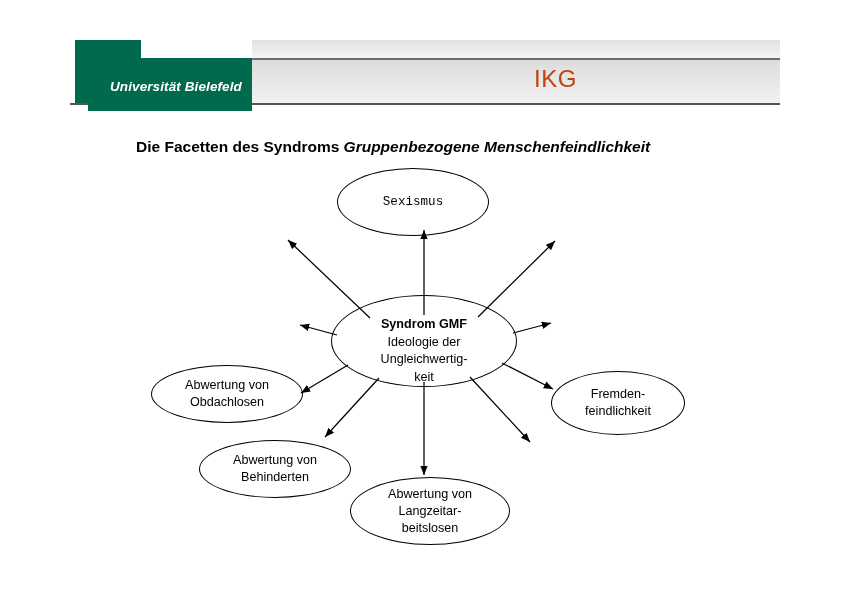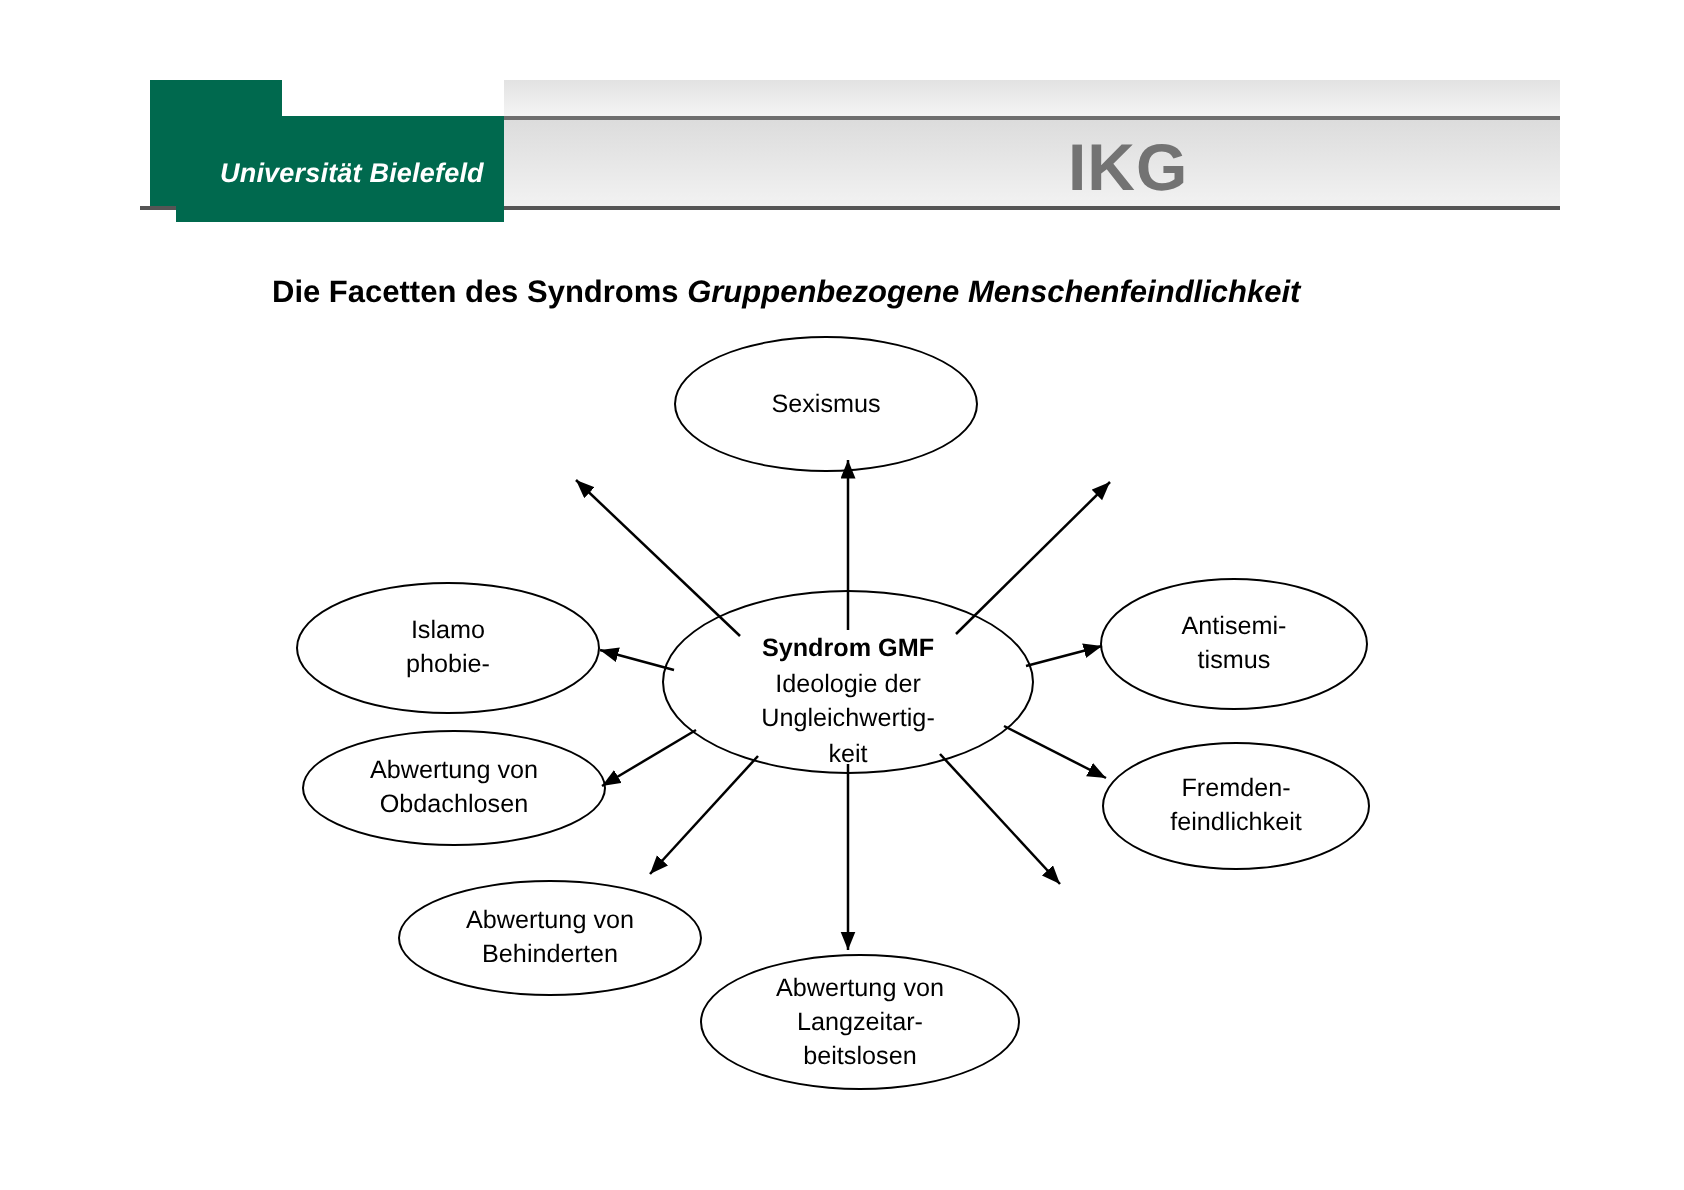--- a/index.html
+++ b/index.html
@@ -70,23 +70,23 @@
     font-size: 13.5px;
     font-weight: bold;
     letter-spacing: 0.1px;
     color: #ffffff;
     white-space: nowrap;
     font-style: italic;
   }
   .hdr-ikg {
     position: absolute;
     left: 534px; top: 65px;
-    font-size: 33px;
-    font-weight: bold;
-    color: #737373;
+    font-size: 24px;
+    font-weight: normal;
+    color: #c2410c;
     letter-spacing: 0.5px;
     white-space: nowrap;
   }
   .hdr-ikg-sub {
     position: absolute;
     left: 590px; top: 66px;
     font-size: 10.5px;
     line-height: 14px;
     color: #1a1a1a;
     white-space: nowrap;
@@ -186,35 +186,27 @@
 
   <div class="node center" style="left:331px; top:145px; width:186px; height:92px;align-items:flex-end;">
     <div>
       <span class="b">Syndrom GMF</span>
       <span class="node-txt">Ideologie der
 Ungleichwertig-
 keit</span>
     </div>
   </div>
 
-  <div class="node" style="left:337px; top:18px; width:152px; height:68px;">
+  <div class="node" style="left:337px; top:18px; width:152px; height:68px;font-family:Liberation Mono, monospace;">
     <span class="node-txt">Sexismus</span>
   </div>
 
 
 
-  <div class="node" style="left:148px; top:141px; width:152px; height:66px;">
-    <span class="node-txt">Islamo
-phobie-</span>
-  </div>
-
-  <div class="node" style="left:550px; top:139px; width:134px; height:66px;">
-    <span class="node-txt">Antisemi-
-tismus</span>
-  </div>
+
 
   <div class="node" style="left:151px; top:215px; width:152px; height:58px;">
     <span class="node-txt">Abwertung von
 Obdachlosen</span>
   </div>
 
   <div class="node" style="left:551px; top:221px; width:134px; height:64px;">
     <span class="node-txt">Fremden-
 feindlichkeit</span>
   </div>

